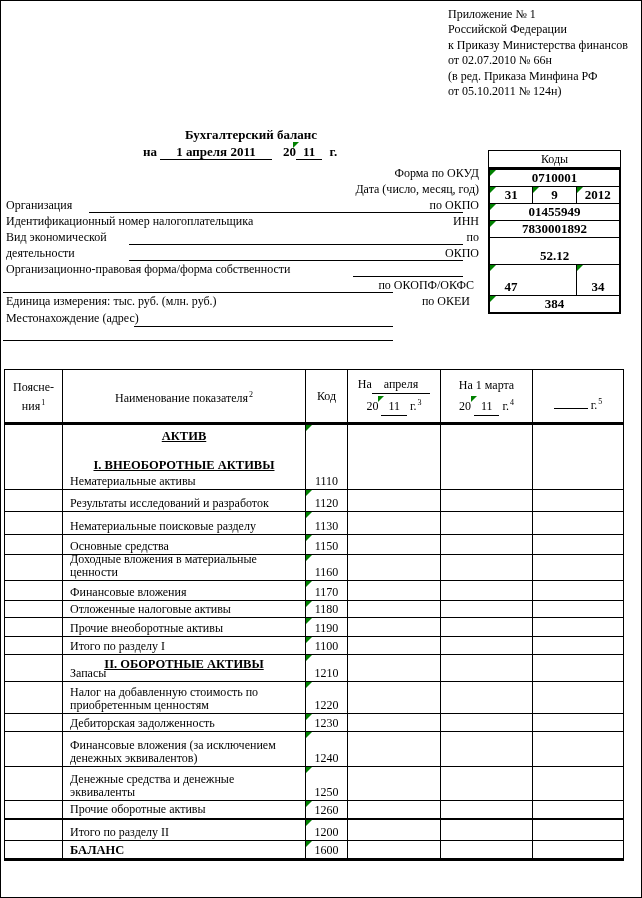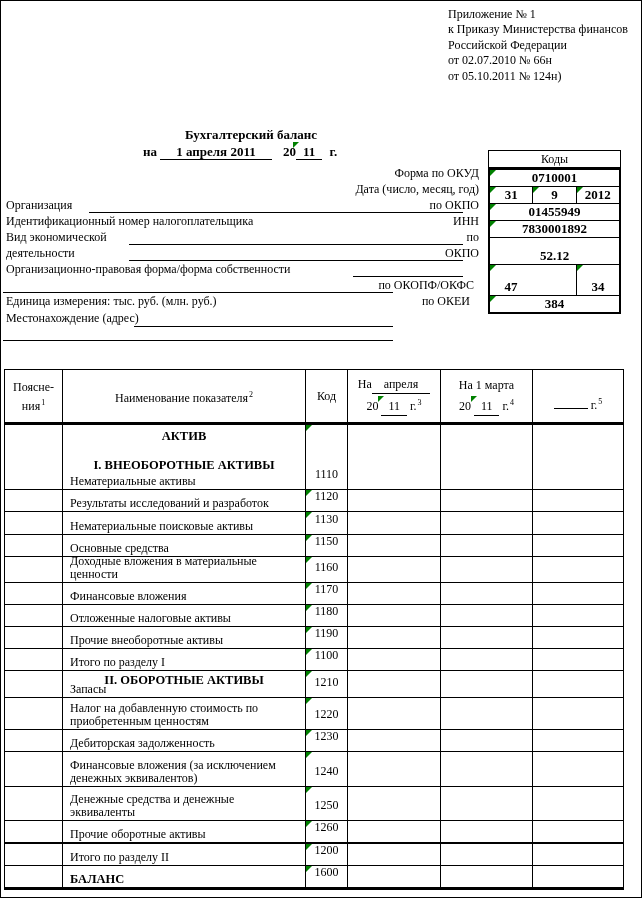--- a/index.html
+++ b/index.html
@@ -32,27 +32,27 @@
   .h30{height:30px;gap:44px;}
   .h30 > div{display:flex;align-items:flex-end;justify-content:center;padding-bottom:1px;box-sizing:border-box;}
 
   
   table{border-collapse:collapse;table-layout:fixed;position:absolute;left:3px;top:368px;
         width:619px;font-size:12px;}
   th,td{border:1px solid #000;padding:0;}
   thead th{border-bottom:3px solid #000;font-weight:normal;vertical-align:middle;
            text-align:center;line-height:16px;}
   th.c6{vertical-align:bottom;}
-  td.c2{vertical-align:top;text-align:left;position:relative;}
+  td.c2{vertical-align:top;text-align:left;position:relative;text-decoration:underline;}
   .label{position:absolute;left:7px;right:3px;bottom:2px;line-height:12.5px;white-space:normal;}
   .label.bold{font-weight:bold;font-size:12.5px;}
   .section{font-weight:bold;text-align:center;font-size:12.5px;line-height:15px;}
   tr[data-code="1110"] .section:first-child{margin-top:4px;margin-bottom:14px;}
   tr[data-code="1210"] .section{margin-top:2px;}
-  td.c3{vertical-align:bottom;text-align:center;position:relative;padding-bottom:8px;line-height:13px;}
+  td.c3{vertical-align:bottom;text-align:center;position:relative;padding-bottom:1px;line-height:13px;}
   tr.thick td{border-bottom-width:2px;}
   tbody tr:last-child td{border-bottom-width:3px;}
   tr[data-code="1110"]{height:66px;} tr[data-code="1120"]{height:22px;}
   tr[data-code="1130"]{height:23px;} tr[data-code="1140"]{height:22px;}
   tr[data-code="1150"]{height:20px;} tr[data-code="1160"]{height:26px;}
   tr[data-code="1170"]{height:20px;} tr[data-code="1180"]{height:17px;}
   tr[data-code="1190"]{height:19px;} tr[data-code="1100"]{height:18px;}
   tr[data-code="1210"]{height:27px;} tr[data-code="1220"]{height:32px;}
   tr[data-code="1230"]{height:18px;} tr[data-code="1240"]{height:35px;}
   tr[data-code="1250"]{height:34px;} tr[data-code="1260"]{height:18px;}
@@ -63,23 +63,24 @@
   .yr .tri{top:-2px;left:-3px;}
   .blank-u{display:inline-block;width:34px;height:13px;border-bottom:1px solid #000;}
 </style>
 </head>
 <body>
 
 <div class="page">
 
   <div class="appendix">
     <div>Приложение № 1</div>
+    <div>Российской Федерации</div>
     <div>к Приказу Министерства финансов</div>
-    <div>Российской Федерации</div>
     <div>от 02.07.2010 № 66н</div>
+    <div>(в ред. Приказа Минфина РФ</div>
     <div>от 05.10.2011 № 124н)</div>
   </div>
 
   <div class="abs bold center" style="left:120px;top:126px;width:260px;font-size:13px;">Бухгалтерский баланс</div>
   <div class="abs bold" style="left:142px;top:143px;font-size:13px;">
     <span>на</span>
     <span class="u" style="padding:0 16px;">1 апреля 2011</span>
     <span style="margin-left:8px;">20</span><span class="u yr"><span class="tri"></span><span>11</span></span>
     <span style="margin-left:4px;">г.</span>
   </div>
@@ -194,21 +195,21 @@
             <div class="label">Результаты исследований и разработок</div>
           </td>
           <td class="c3"><span class="tri"></span><span>1120</span></td>
           <td class="val"></td>
           <td class="val"></td>
           <td class="val"></td>
         </tr>
         <tr data-code="1130">
           <td class="c1"></td>
           <td class="c2">
-            <div class="label">Нематериальные поисковые активы</div>
+            <div class="label">Нематериальные поисковые разделу</div>
           </td>
           <td class="c3"><span class="tri"></span><span>1130</span></td>
           <td class="val"></td>
           <td class="val"></td>
           <td class="val"></td>
         </tr>
         <tr data-code="1150">
           <td class="c1"></td>
           <td class="c2">
             <div class="label">Основные средства</div>

